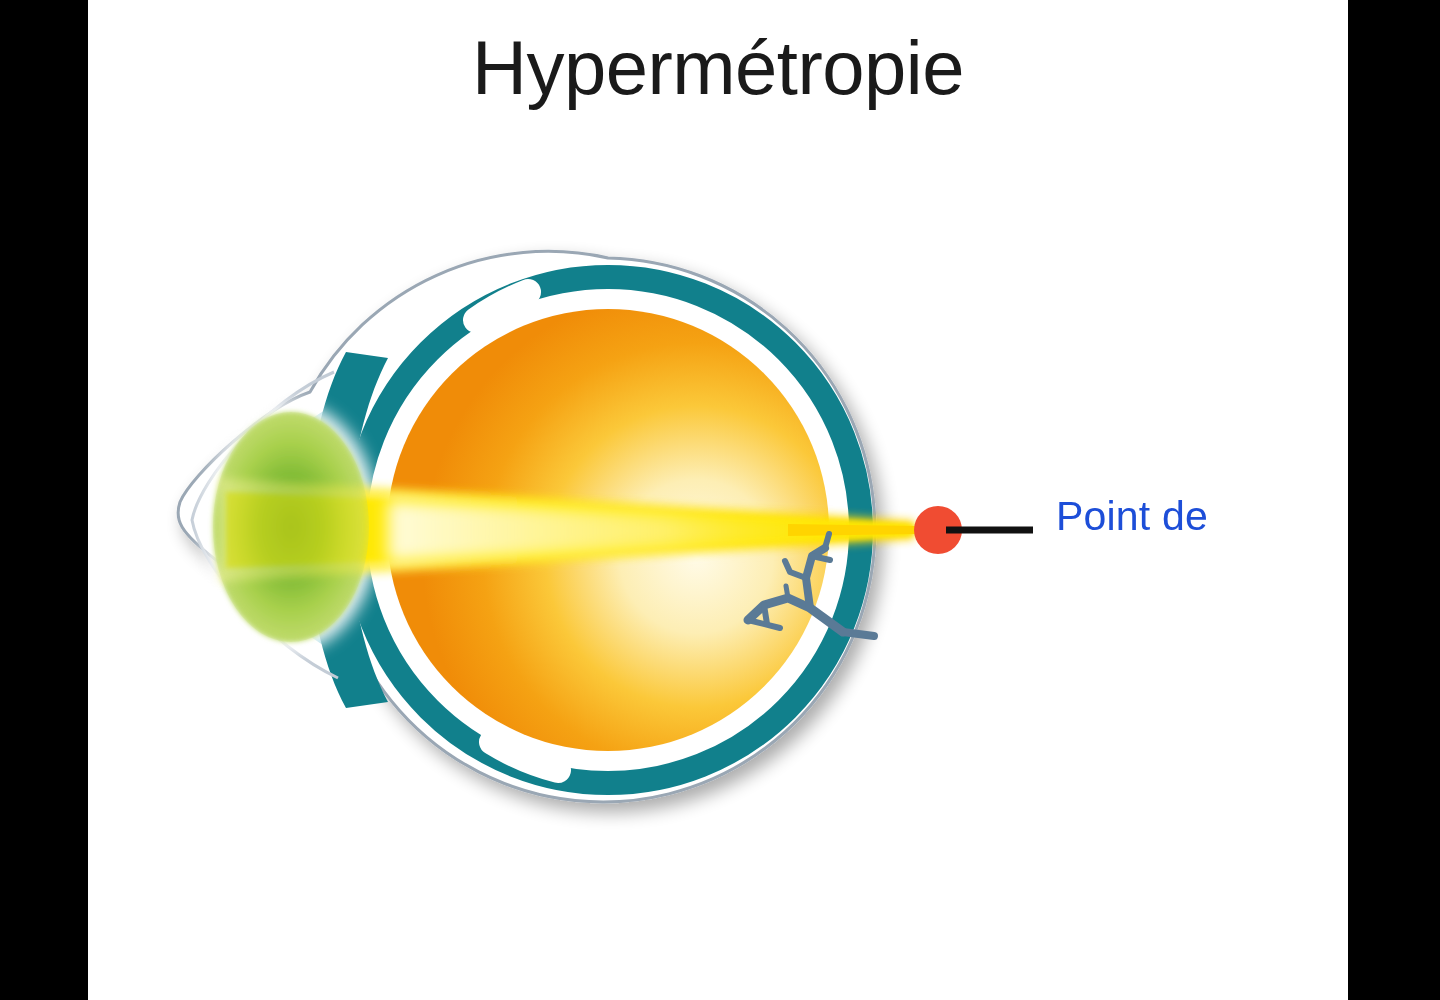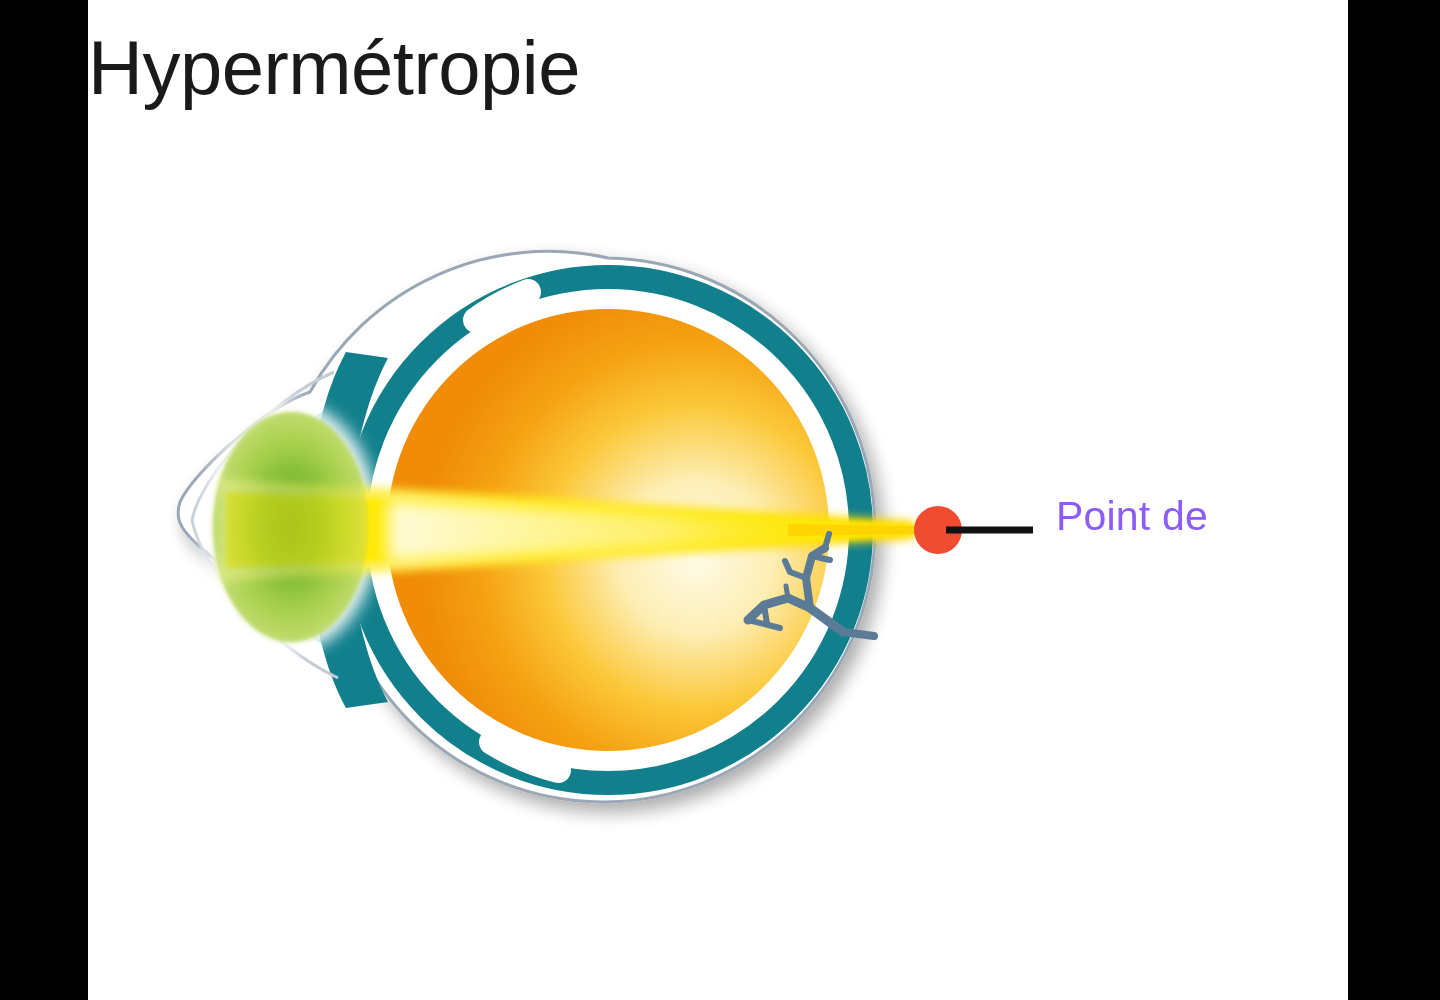--- a/index.html
+++ b/index.html
@@ -37,21 +37,21 @@
     height: 1000px;
     background: #ffffff;
     overflow: hidden;
   }
 
   #title {
     position: absolute;
     left: 0;
     top: 30px;
     width: 1260px;
-    text-align: left;
+    text-align: center;
     font-family: "Liberation Sans", sans-serif;
     font-size: 76px;
     font-weight: 400;
     letter-spacing: -0.5px;
     color: #1a1a1a;
     line-height: 1.0;
     white-space: nowrap;
   }
 
   #eye-svg {
@@ -63,21 +63,21 @@
   }
 
   #label-block {
     position: absolute;
     left: 968px;
     top: 487px;
     width: 360px;
     font-family: "Liberation Sans", sans-serif;
     font-size: 41px;
     font-weight: 400;
-    color: #8b5cf6;
+    color: #1d4ed8;
     line-height: 1.42;
     letter-spacing: 0.2px;
   }
   #label-block .lbl-line { display: block; white-space: nowrap; }
 </style>
 </head>
 <body>
 
 <div id="stage">
 

